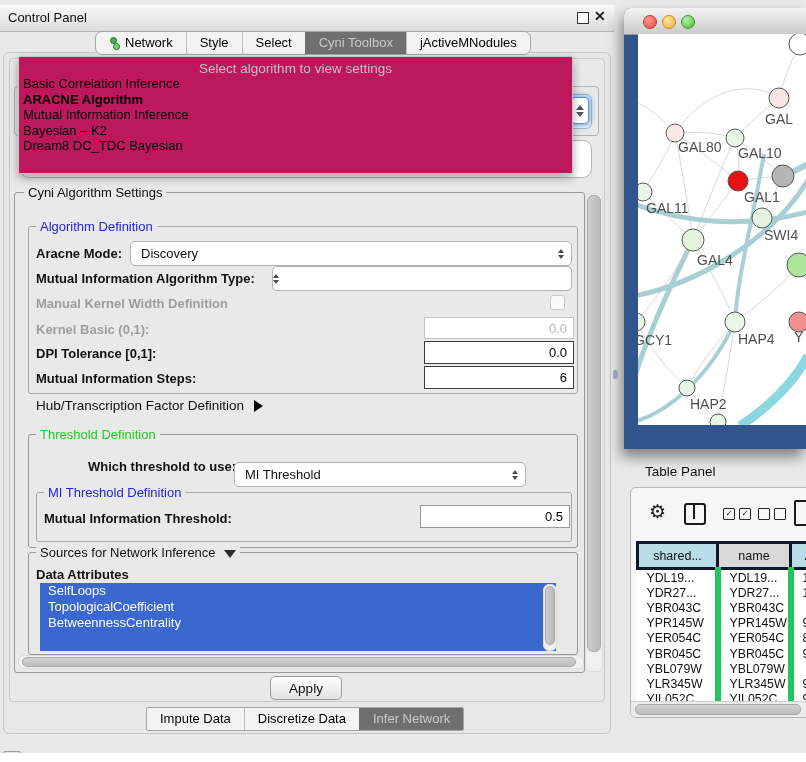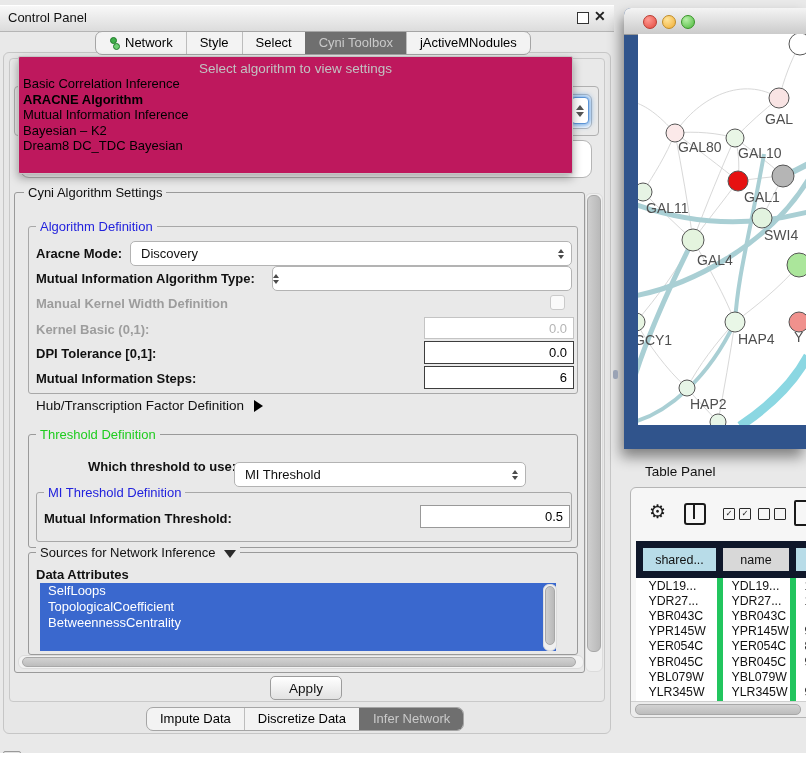--- a/index.html
+++ b/index.html
@@ -8,21 +8,21 @@
   .abs{position:absolute;}
   
   .cp-titlebar{left:0;top:5px;width:614px;height:25px;
     background:linear-gradient(#f8f8f8,#dcdcdc);border-top:1px solid #fff;border-bottom:1px solid #b5b5b5;}
   .cp-title{left:8px;top:10px;font-size:13px;}
   .float-btn{left:577px;top:12px;width:10px;height:10px;border:1.5px solid #333;background:#fff;}
   .close-btn{left:594px;top:8px;font-size:14px;font-weight:bold;color:#222;cursor:default;}
   .cp-outer{left:3px;top:52px;width:606px;height:680px;border:1px solid #c6c6c6;border-radius:6px;background:#e7e7e7;}
   .cp-inner{left:9px;top:58px;width:594px;height:642px;border:1px solid #c9c9c9;border-radius:4px;background:#e9e9e9;}
   
-  .tabstrip{display:flex;height:22px;background:#f3f3f3;border:1px solid #a5a5a5;border-radius:7px;overflow:hidden;}
+  .tabstrip{display:flex;height:22px;background:#f3f3f3;border:1px solid #a5a5a5;border-radius:2px;overflow:hidden;}
   .tabstrip .tab{padding:0 13px;line-height:22px;font-size:13px;color:#000;white-space:nowrap;display:flex;align-items:center;gap:5px;}
   .tabstrip .tab + .tab{border-left:1px solid #bdbdbd;}
   .tabstrip .tab.sel{background:#6f6f6f;color:#cacaca;border-left:1px solid #6f6f6f;}
   .net-ico{position:relative;width:11px;height:12px;display:inline-block;}
   .net-ico::before{content:"";position:absolute;left:1px;top:0;width:5px;height:5px;border-radius:50%;background:#3fae4a;border:1px solid #1e7a28;}
   .net-ico::after{content:"";position:absolute;left:4px;top:6px;width:5px;height:5px;border-radius:50%;background:#6fcf74;border:1px solid #1e7a28;}
   
   .ghost-group{border:1px solid #b0b0b0;border-radius:4px;}
   .ghost-combo{background:#fff;border:1px solid #b5b5b5;border-radius:6px;}
   .focus-stepper{width:16px;height:25px;background:#fff;border:1px solid #5b94d6;border-radius:4px;
@@ -74,21 +74,21 @@
   .net-canvas{left:14px;top:26px;width:168px;height:391px;background:#fff;overflow:hidden;}
   
   .tp-title{left:645px;top:464px;font-size:13.5px;}
   .tp-box{left:630px;top:487px;width:180px;height:229px;background:#f6f6f6;border:1px solid #b5b5b5;border-radius:6px 0 0 6px;overflow:hidden;}
   .gear{font-size:19px;color:#1a1a1a;line-height:19px;}
   .split-ico{width:18px;height:18px;border:2px solid #1a1a1a;border-radius:3px;position:relative;}
   .split-ico::after{content:"";position:absolute;left:7px;top:0;width:2px;height:14px;background:#1a1a1a;}
   .cbx{width:10px;height:10px;border:1.5px solid #2a2a2a;border-radius:1px;font-size:8.5px;line-height:9px;text-align:center;color:#2a2a2a;display:inline-block;}
   .doc-ico{width:22px;height:22px;border:2px solid #1a1a1a;border-radius:2px;}
   table.tp{border-collapse:collapse;table-layout:fixed;background:#fff;}
-  table.tp th{height:21px;font-size:12.5px;font-weight:normal;border:7px solid #0f172a;background:#d8d8d8;overflow:hidden;white-space:nowrap;}
+  table.tp th{height:21px;font-size:12.5px;font-weight:normal;border:3px solid #0f172a;background:#d8d8d8;overflow:hidden;white-space:nowrap;}
   table.tp th.hl{background:#b8dce8;}
   table.tp td{height:15.2px;font-size:12.3px;padding:0 0 0 9px;border-right:6px solid #22c55e;overflow:hidden;white-space:nowrap;}
   .tp-scroll{left:0;top:213px;width:180px;height:16px;background:#ececec;border-top:1px solid #cfcfcf;}
   
   .splitter-dot{left:613px;top:370px;width:5px;height:9px;border-radius:2px;background:#9aa3b5;}
   .corner-ico{left:3px;top:751px;width:16px;height:14px;border:1.5px solid #9a9a9a;border-radius:2px;background:#e2e2e2;}
   svg text{font-family:"Liberation Sans",sans-serif;}
 </style>
 </head>
 <body>

